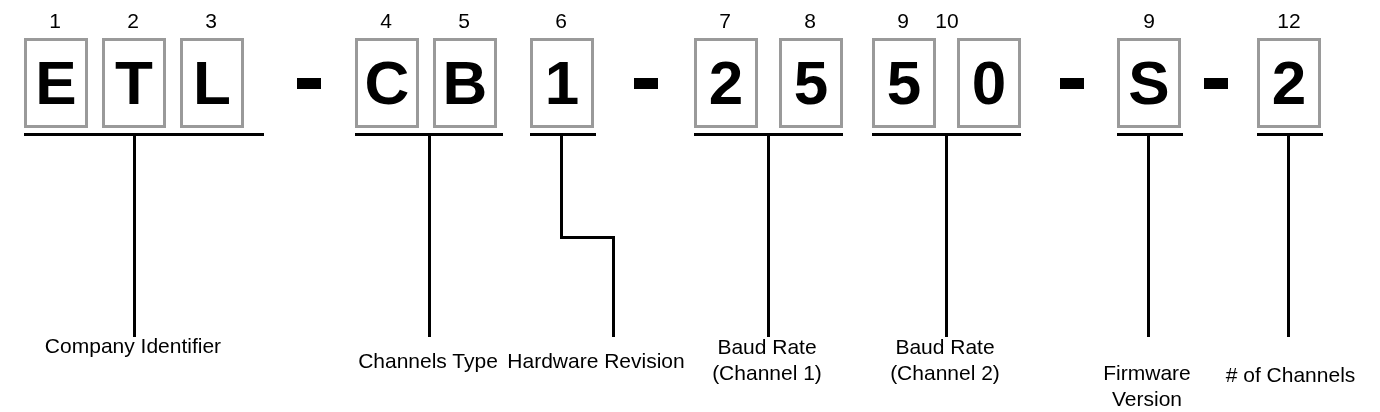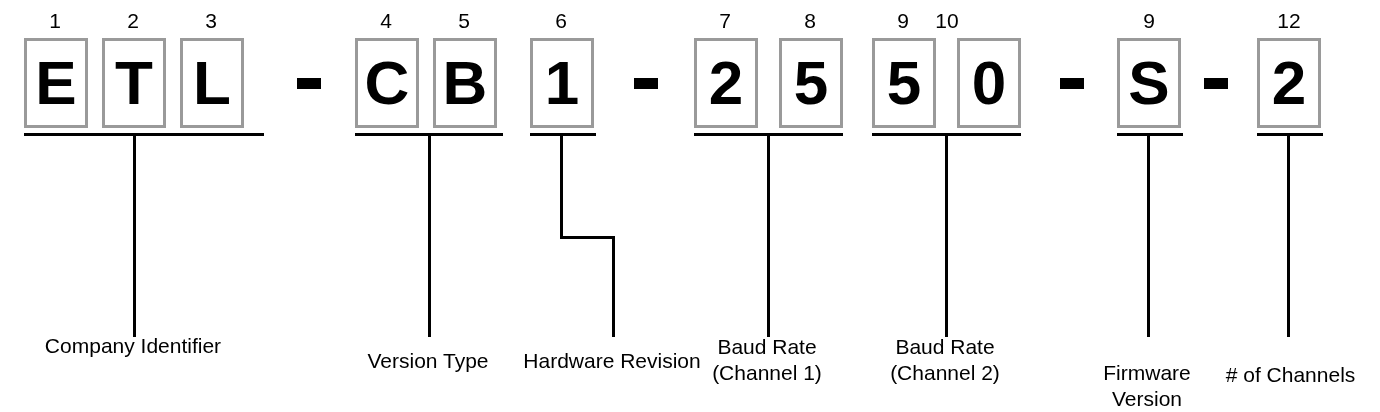--- a/index.html
+++ b/index.html
@@ -128,22 +128,22 @@
   <div class="hline" style="left:872px; top:133px; width:149px;"></div>
   <div class="vline" style="left:945px; top:133px; height:204px;"></div>
 
   <div class="hline" style="left:1117px; top:133px; width:66px;"></div>
   <div class="vline" style="left:1147px; top:133px; height:204px;"></div>
 
   <div class="hline" style="left:1257px; top:133px; width:66px;"></div>
   <div class="vline" style="left:1287px; top:133px; height:204px;"></div>
 
   <div class="label" style="left:23px;   top:333px; width:220px;">Company Identifier</div>
-  <div class="label" style="left:348px;  top:348px; width:160px;">Version Type</div>
-  <div class="label" style="left:512px;  top:348px; width:200px;text-align:center;">Hardware Revision</div>
+  <div class="label" style="left:348px;  top:348px; width:160px;">Channels Type</div>
+  <div class="label" style="left:496px;  top:348px; width:200px;text-align:center;">Hardware Revision</div>
   <div class="label" style="left:687px;  top:334px; width:160px;">Baud Rate
 (Channel 1)</div>
   <div class="label" style="left:865px;  top:334px; width:160px;">Baud Rate
 (Channel 2)</div>
   <div class="label" style="left:1082px; top:348px; width:130px;margin-top:12px;">Firmware
 Version</div>
   <div class="label" style="left:1218px; top:362px; width:145px;"># of Channels</div>
 
 </div>
 

